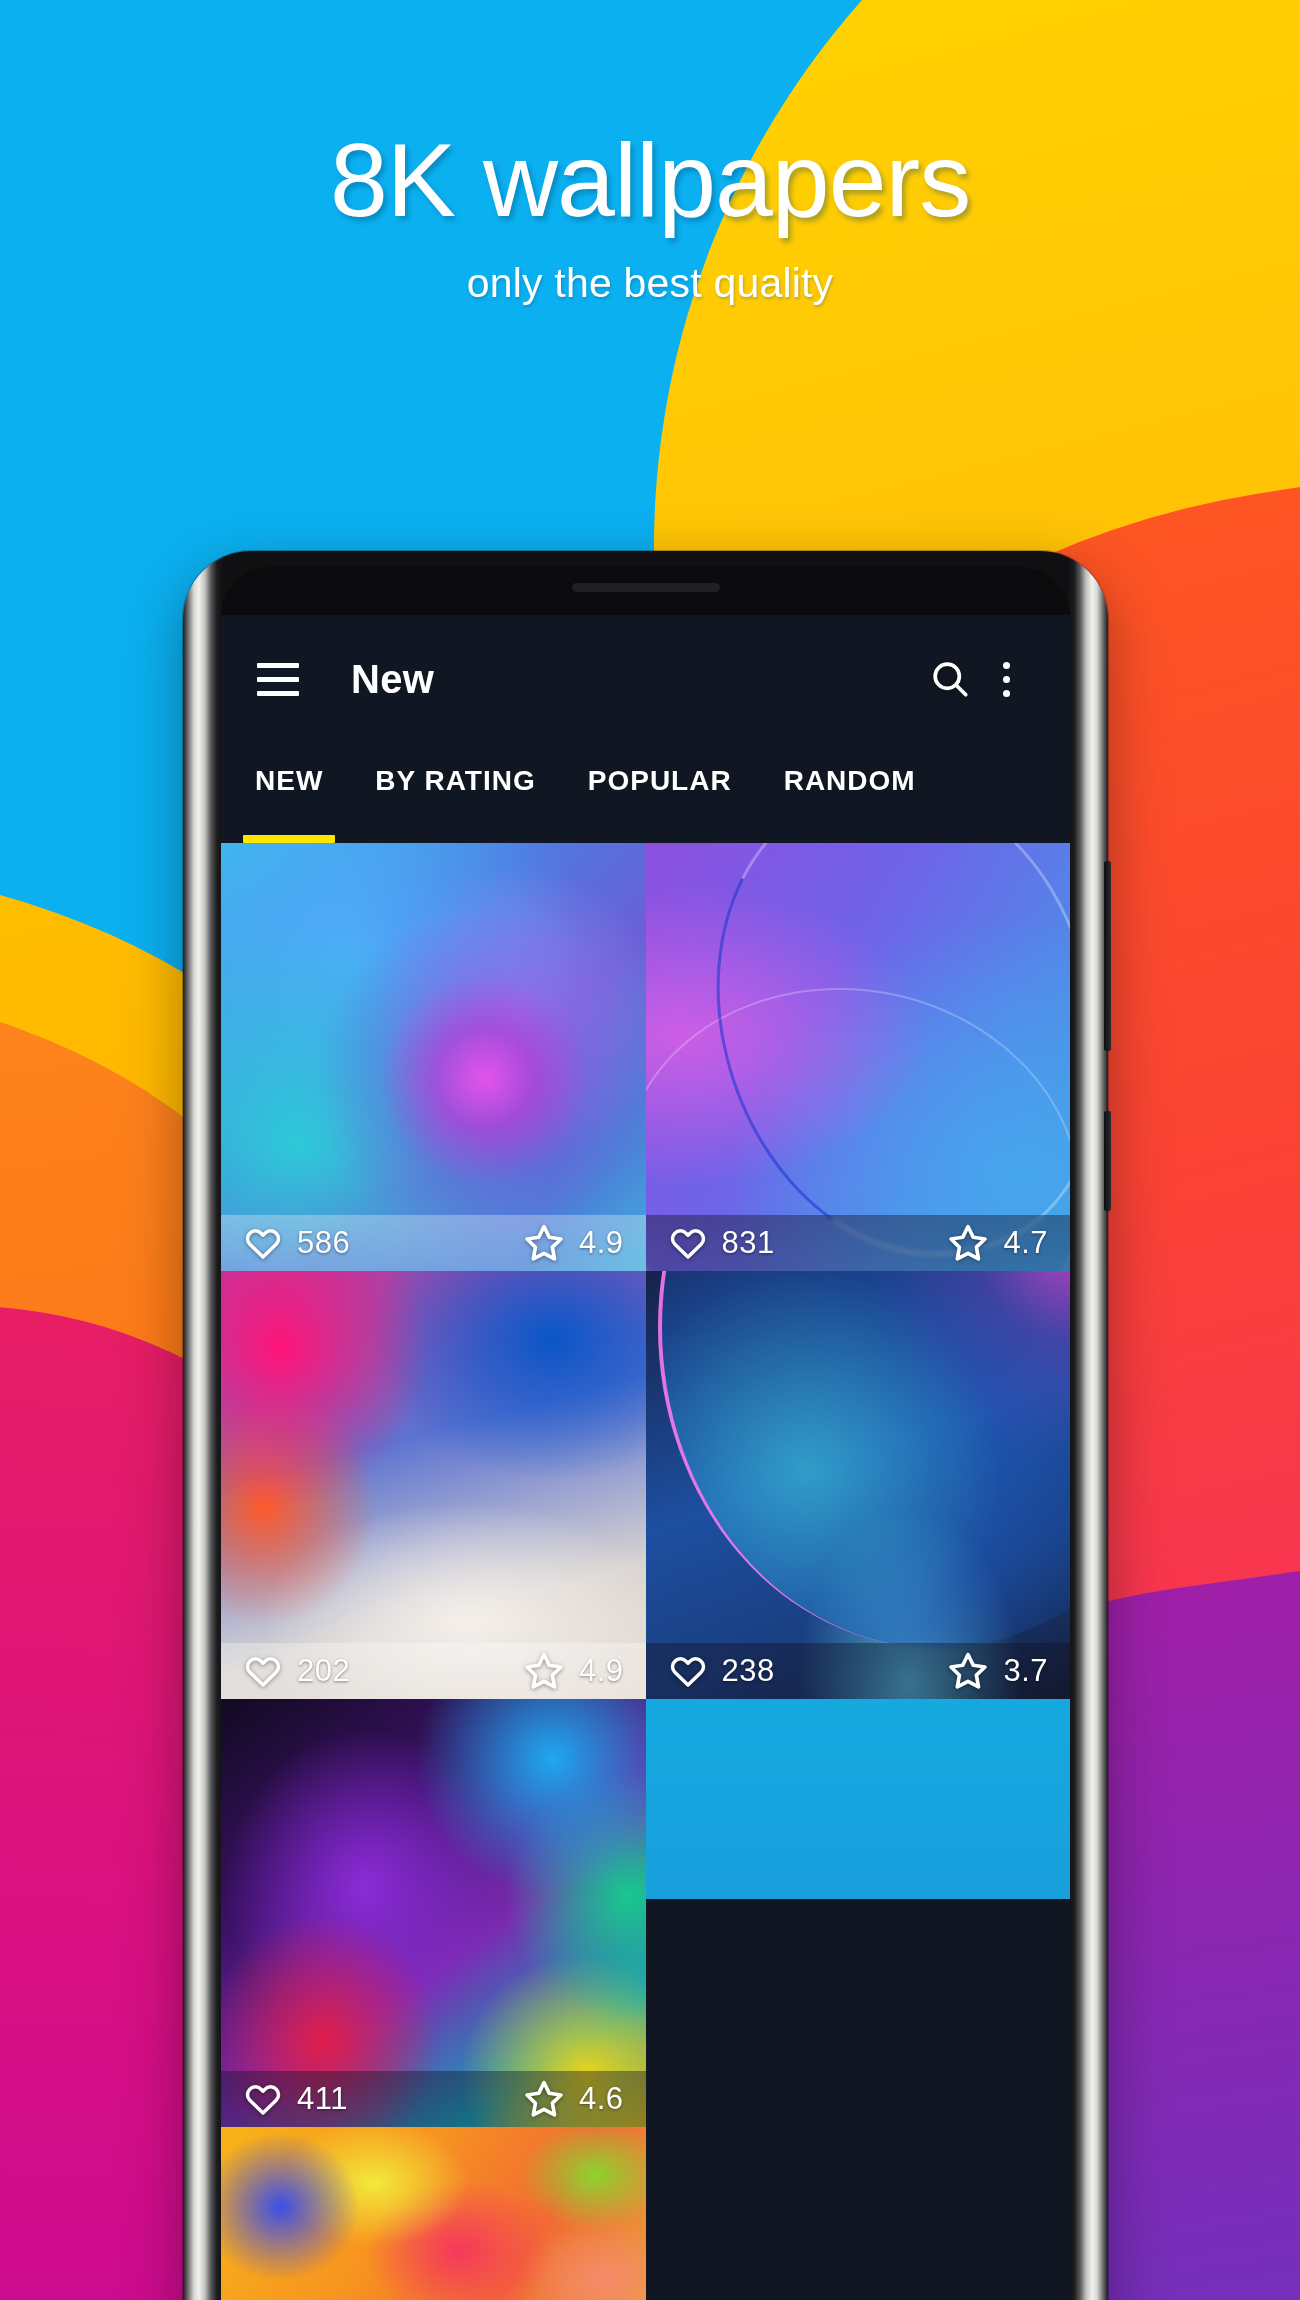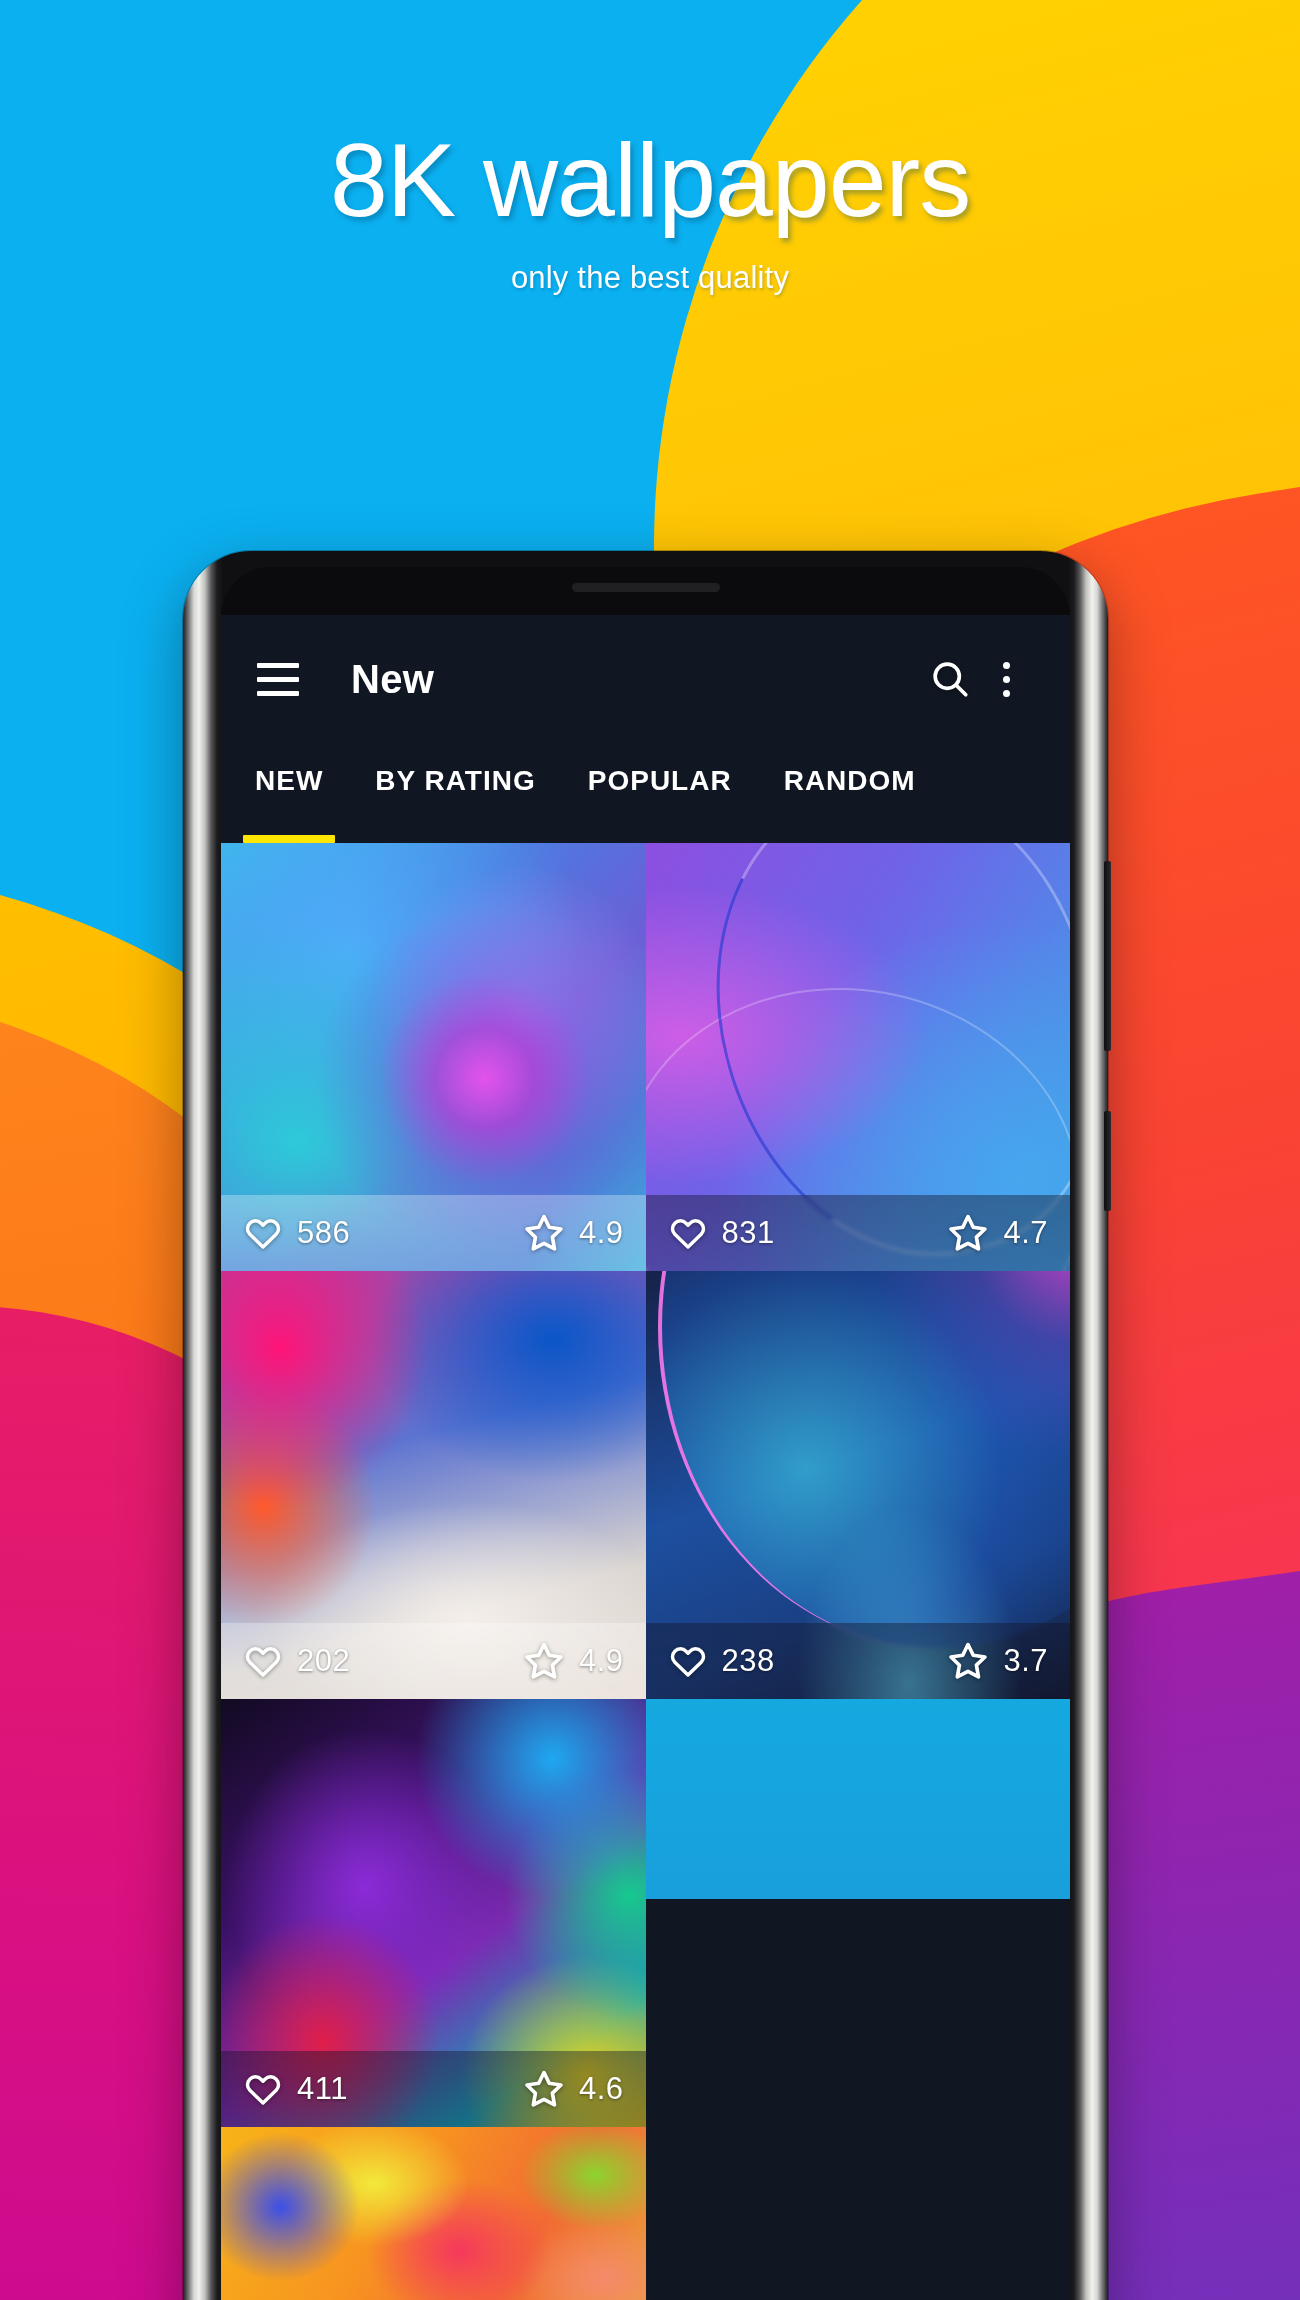--- a/index.html
+++ b/index.html
@@ -61,21 +61,21 @@
     text-align:center; z-index:5;
   }
   .headline {
     margin-top:128px;
     font-size:104px; font-weight:400; color:#FFFFFF;
     letter-spacing:-1px; line-height:1;
     text-shadow:3px 4px 5px rgba(0,70,110,.35);
   }
   .subhead {
     margin-top:28px;
-    font-size:31px; font-weight:400; color:#FFFFFF;
+    font-size:41px; font-weight:400; color:#FFFFFF;
     letter-spacing:.2px;
     text-shadow:1px 2px 3px rgba(0,70,110,.28);
   }
 
   
   .phone {
     position:absolute; left:183px; top:551px;
     width:925px; height:1800px;
     border-radius:68px 68px 0 0;
     background:linear-gradient(90deg,
@@ -143,21 +143,21 @@
     background:#FFE600; border-radius:1px;
   }
 
   
   .grid { display:grid; grid-template-columns:1fr 1fr; }
   .cell { position:relative; height:428px; overflow:hidden; }
   .cell.partial { height:200px; }
   .art { position:absolute; inset:0; }
 
   .statbar {
-    position:absolute; left:0; right:0; bottom:0; height:76px;
+    position:absolute; left:0; right:0; bottom:0; height:56px;
     display:flex; align-items:center; padding:0 22px;
     background:linear-gradient(180deg,rgba(255,255,255,.30),rgba(255,255,255,.22));
     backdrop-filter:blur(2px);
   }
   .statbar.dark {
     background:linear-gradient(180deg,rgba(20,20,40,.42),rgba(20,20,40,.34));
   }
   .stat { display:flex; align-items:center; gap:14px; }
   .stat .num { color:#fff; font-size:31px; letter-spacing:.5px;
                text-shadow:0 1px 3px rgba(0,0,0,.45); }

